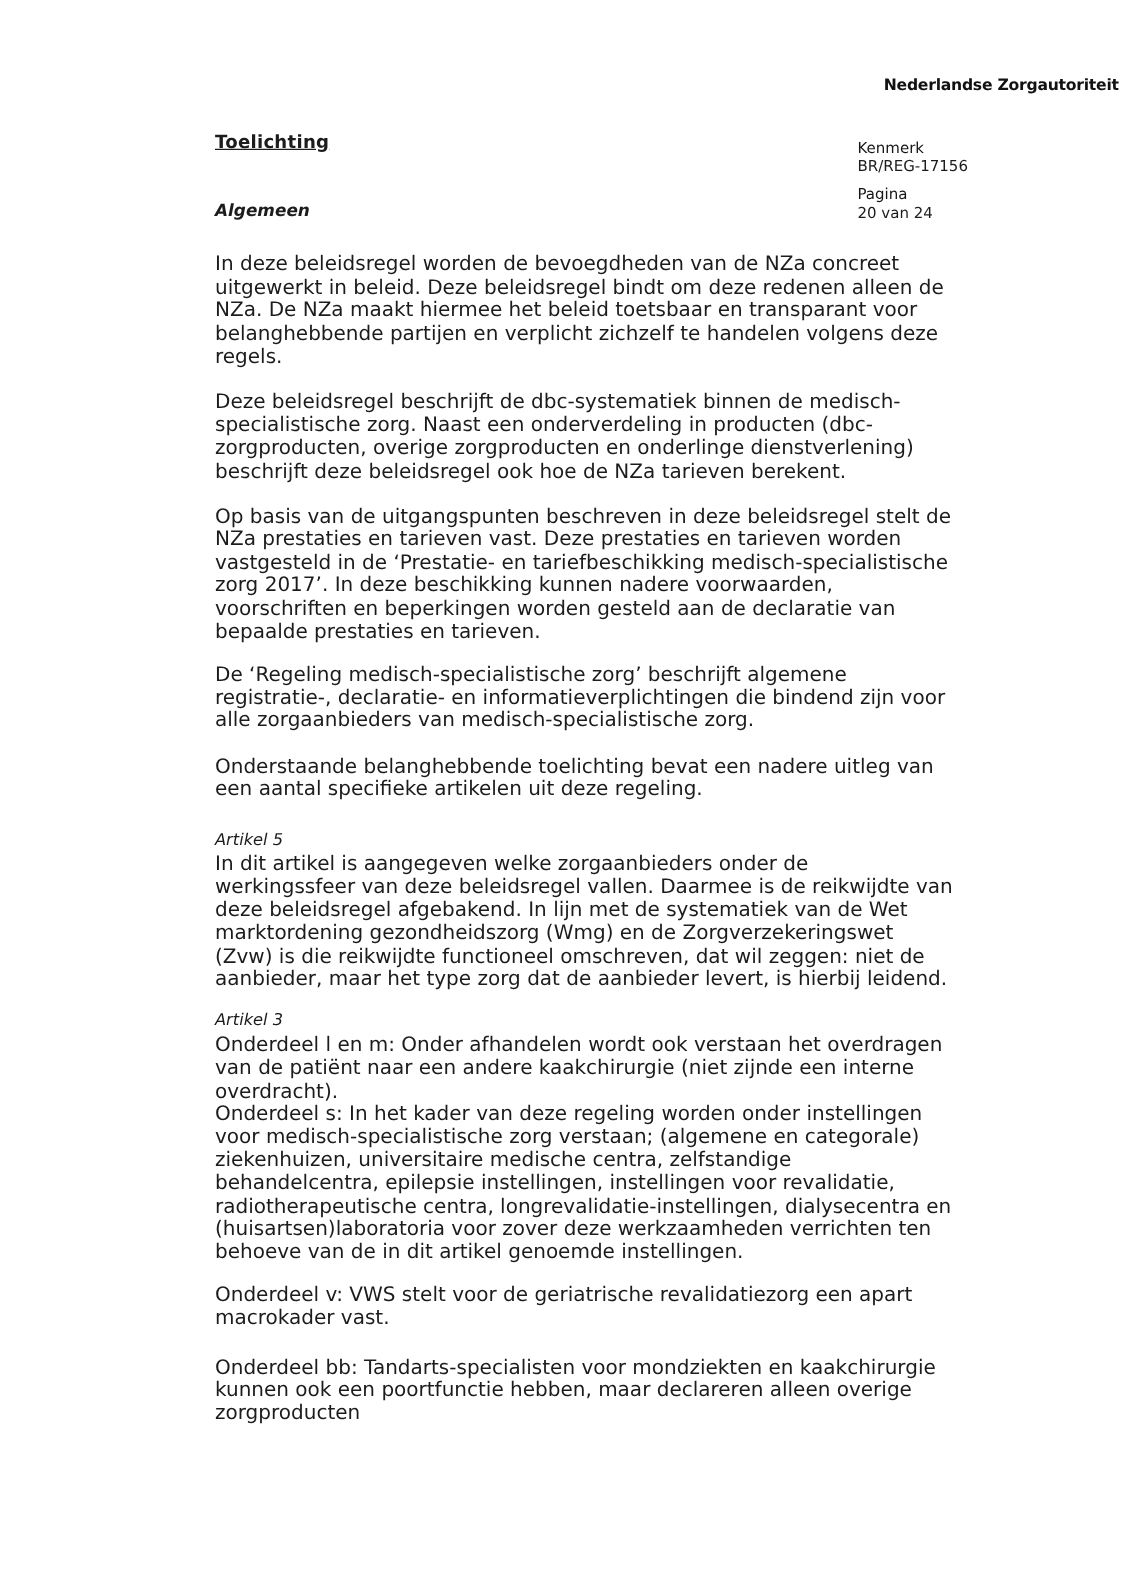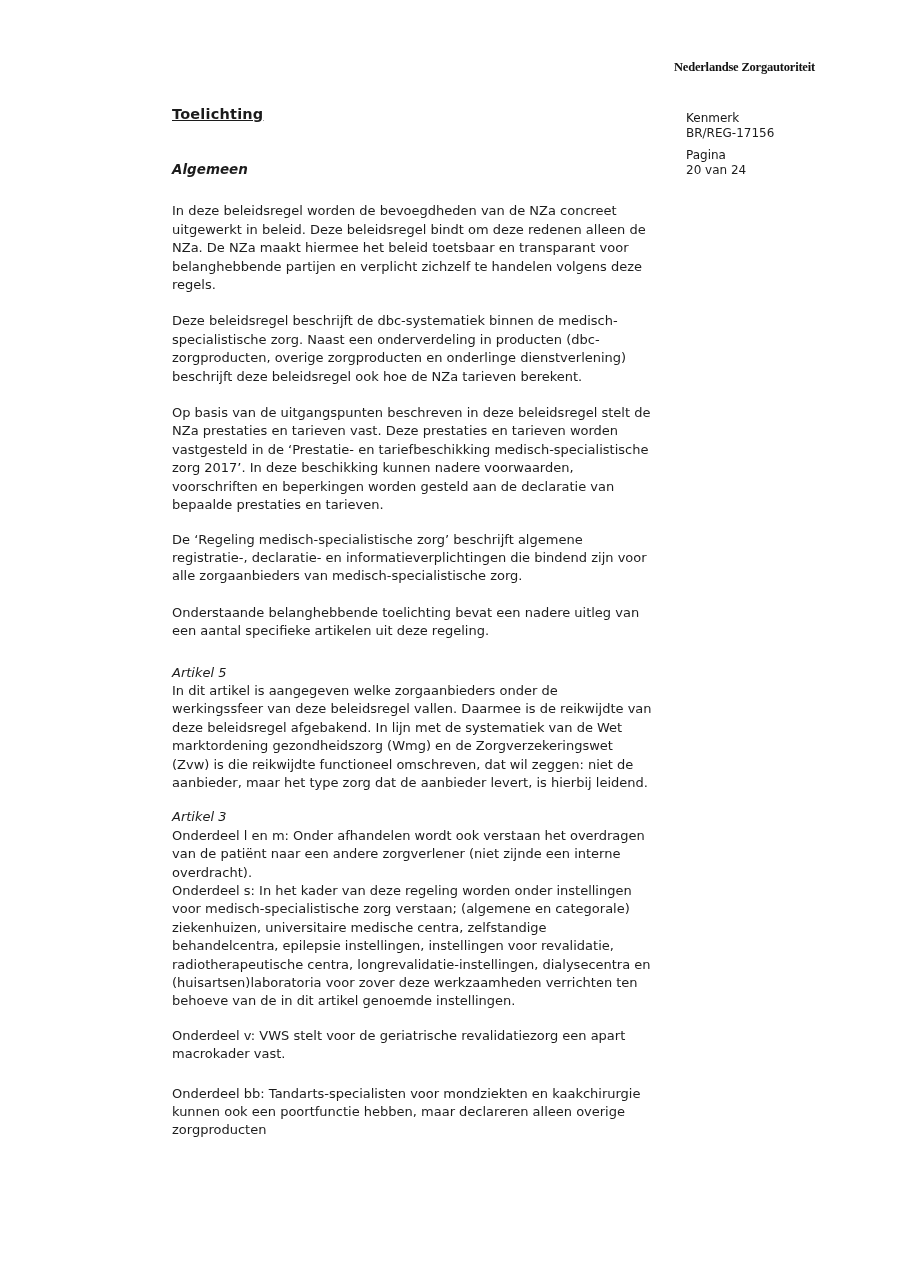--- a/index.html
+++ b/index.html
@@ -13,28 +13,27 @@
     height: 1273px;
     background: #ffffff;
     font-family: "DejaVu Sans", "Liberation Sans", sans-serif;
     color: #1c1c1c;
     overflow: hidden;
   }
 
   
   .org-name {
     position: absolute;
-    left: 674px;
+    left: 707px;
     top: 60px;
     font-size: 12.5px;
     font-weight: 700;
     color: #121212;
     letter-spacing: -0.2px;
     white-space: nowrap;
-    font-family: Liberation Serif, serif;
   }
 
   
   .meta {
     position: absolute;
     left: 686px;
     top: 112px;
     width: 180px;
   }
   .meta-label {
@@ -78,21 +77,21 @@
     line-height: 18.4px;
   }
   .artikel-heading {
     font-size: 13px;
     font-weight: 400;
     font-style: italic;
     line-height: 18.4px;
   }
   .para {
     white-space: pre;
-    font-size: 13px;
+    font-size: 16px;
     line-height: 18.4px;
   }
 
   .m-algemeen { margin-top: 36px; }
   .m-p1 { margin-top: 24px; }
   .m-p2 { margin-top: 18px; }
   .m-p3 { margin-top: 18px; }
   .m-p4 { margin-top: 16px; }
   .m-p5 { margin-top: 18px; }
   .m-artikelsgewijs { margin-top: 29px; }
@@ -153,21 +152,21 @@
     <p class="para">In dit artikel is aangegeven welke zorgaanbieders onder de
 werkingssfeer van deze beleidsregel vallen. Daarmee is de reikwijdte van
 deze beleidsregel afgebakend. In lijn met de systematiek van de Wet
 marktordening gezondheidszorg (Wmg) en de Zorgverzekeringswet
 (Zvw) is die reikwijdte functioneel omschreven, dat wil zeggen: niet de
 aanbieder, maar het type zorg dat de aanbieder levert, is hierbij leidend.</p>
 
     <h3 class="artikel-heading m-a3h">Artikel 3</h3>
 
     <p class="para">Onderdeel l en m: Onder afhandelen wordt ook verstaan het overdragen
-van de patiënt naar een andere zorgverlener (niet zijnde een interne
+van de patiënt naar een andere kaakchirurgie (niet zijnde een interne
 overdracht).</p>
 
     <p class="para m-s">Onderdeel s: In het kader van deze regeling worden onder instellingen
 voor medisch-specialistische zorg verstaan; (algemene en categorale)
 ziekenhuizen, universitaire medische centra, zelfstandige
 behandelcentra, epilepsie instellingen, instellingen voor revalidatie,
 radiotherapeutische centra, longrevalidatie-instellingen, dialysecentra en
 (huisartsen)laboratoria voor zover deze werkzaamheden verrichten ten
 behoeve van de in dit artikel genoemde instellingen.</p>
 

